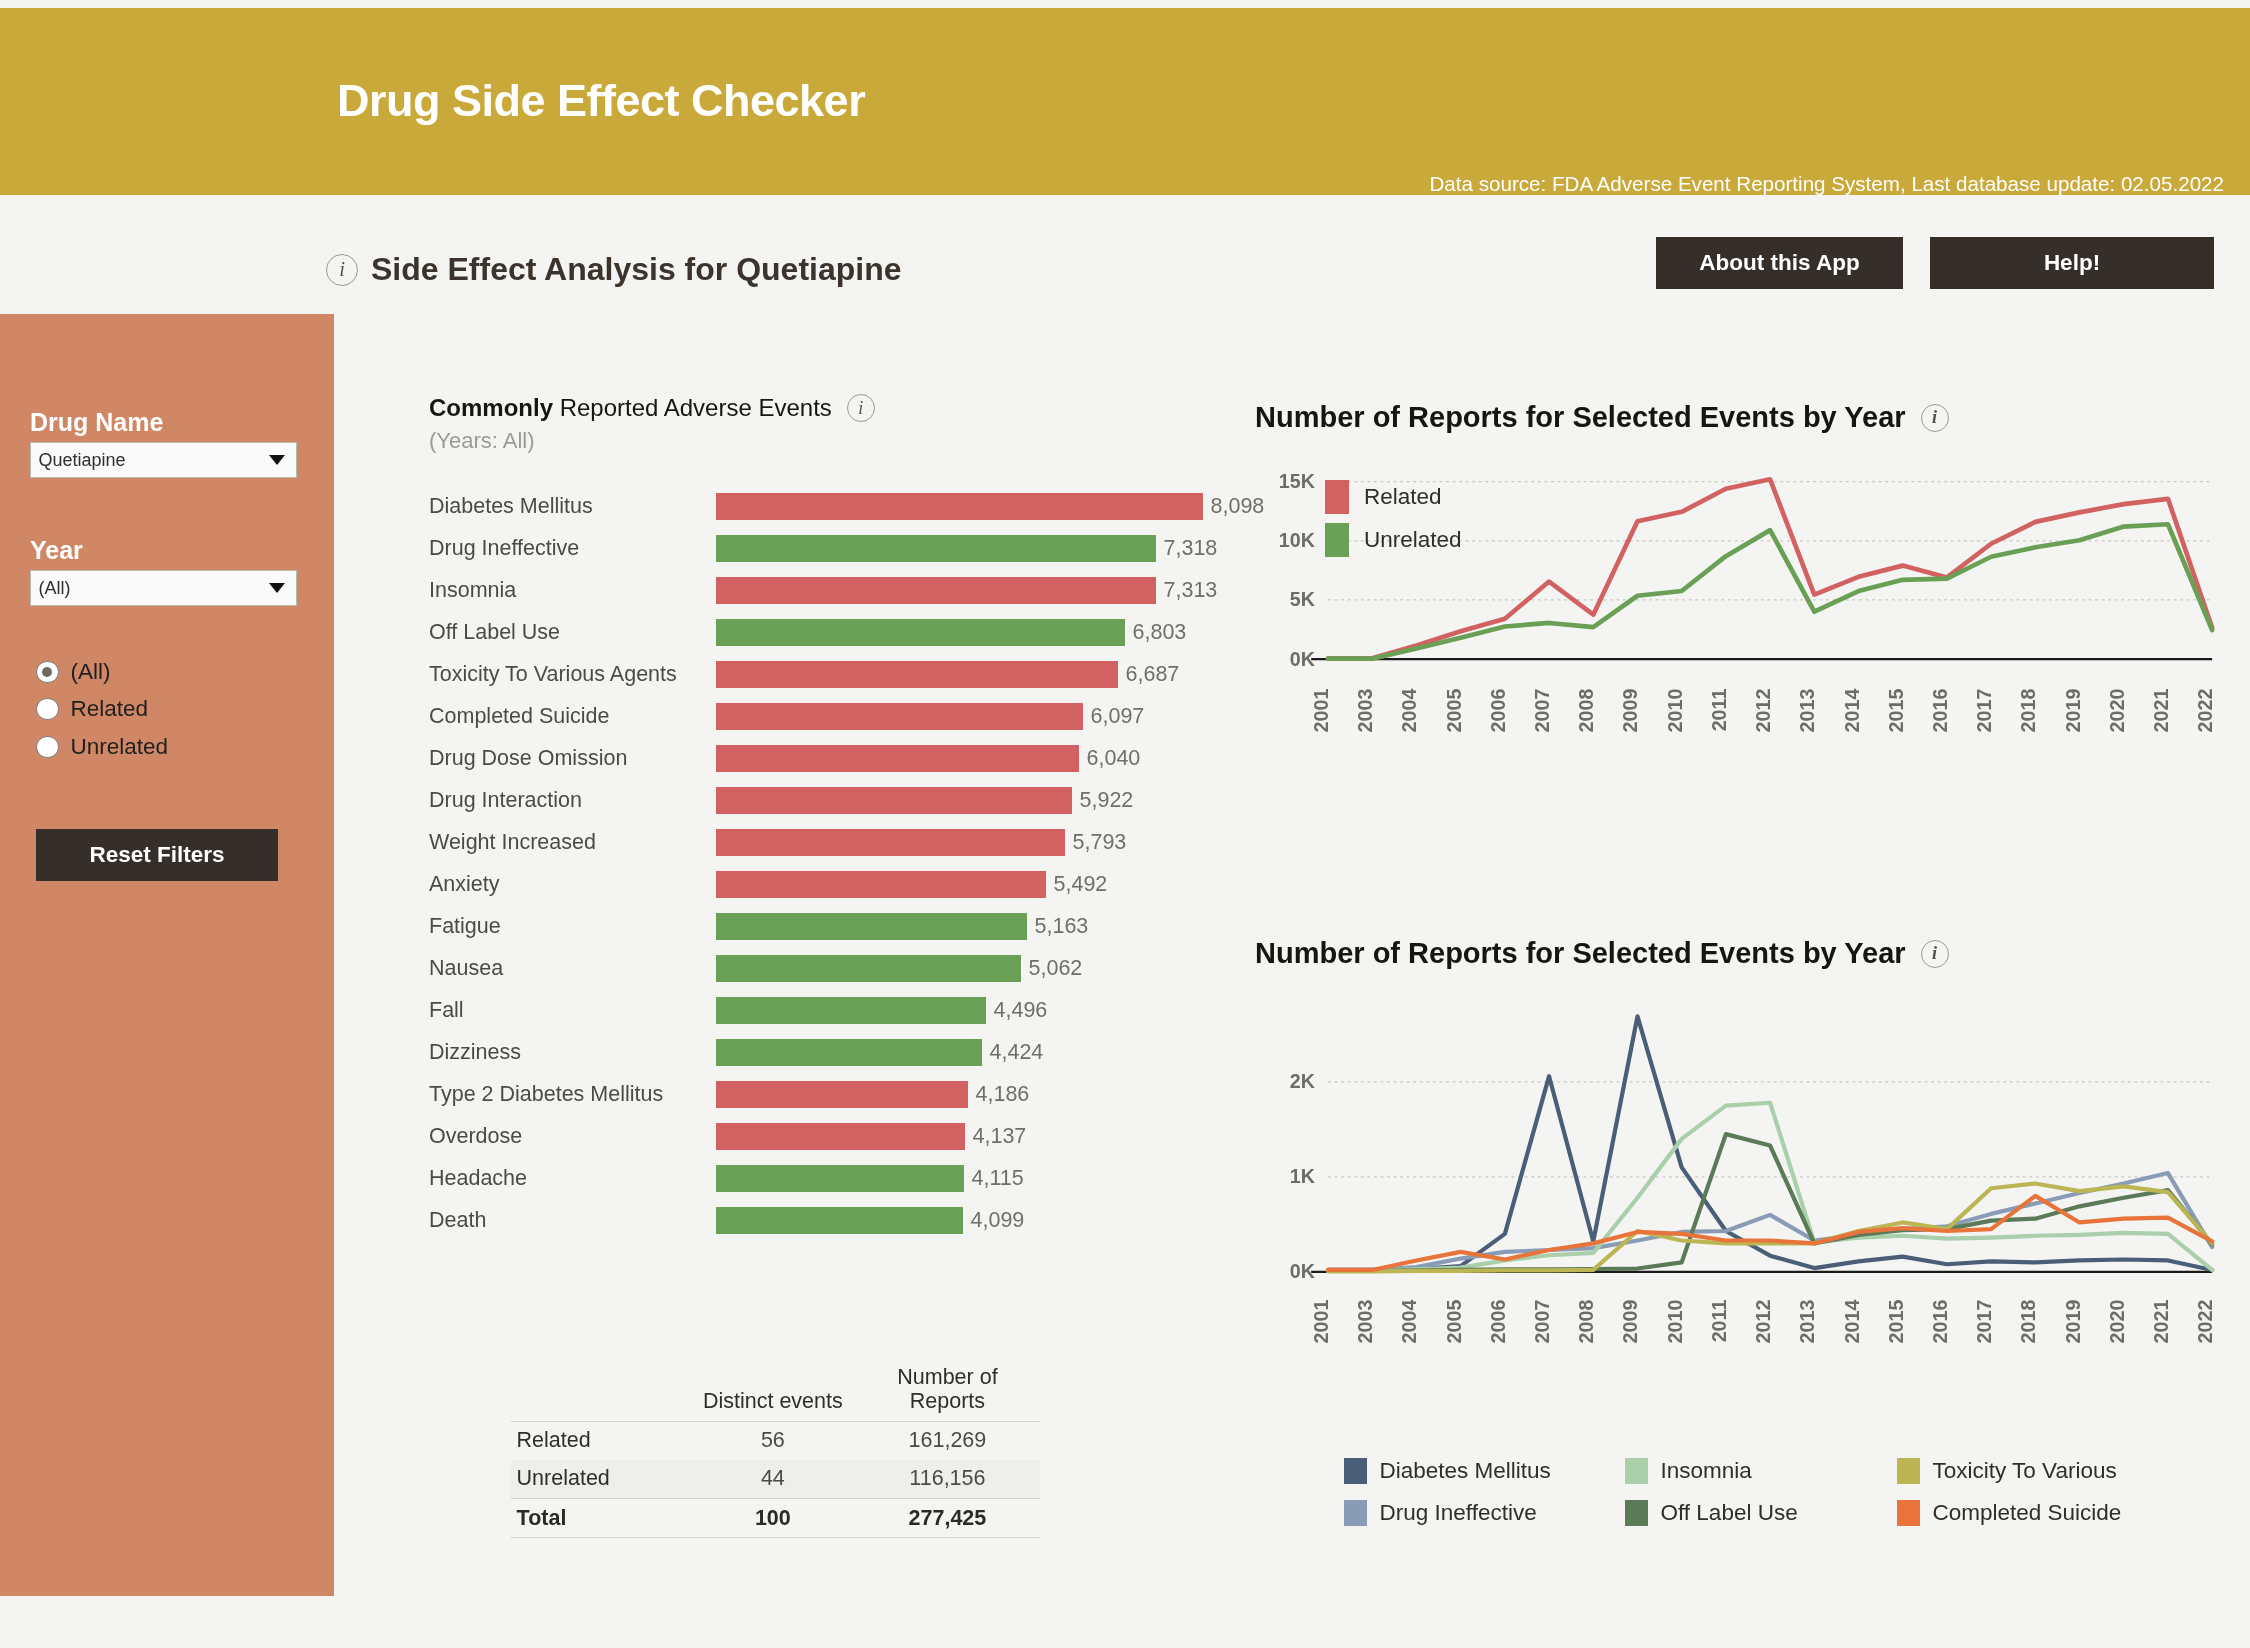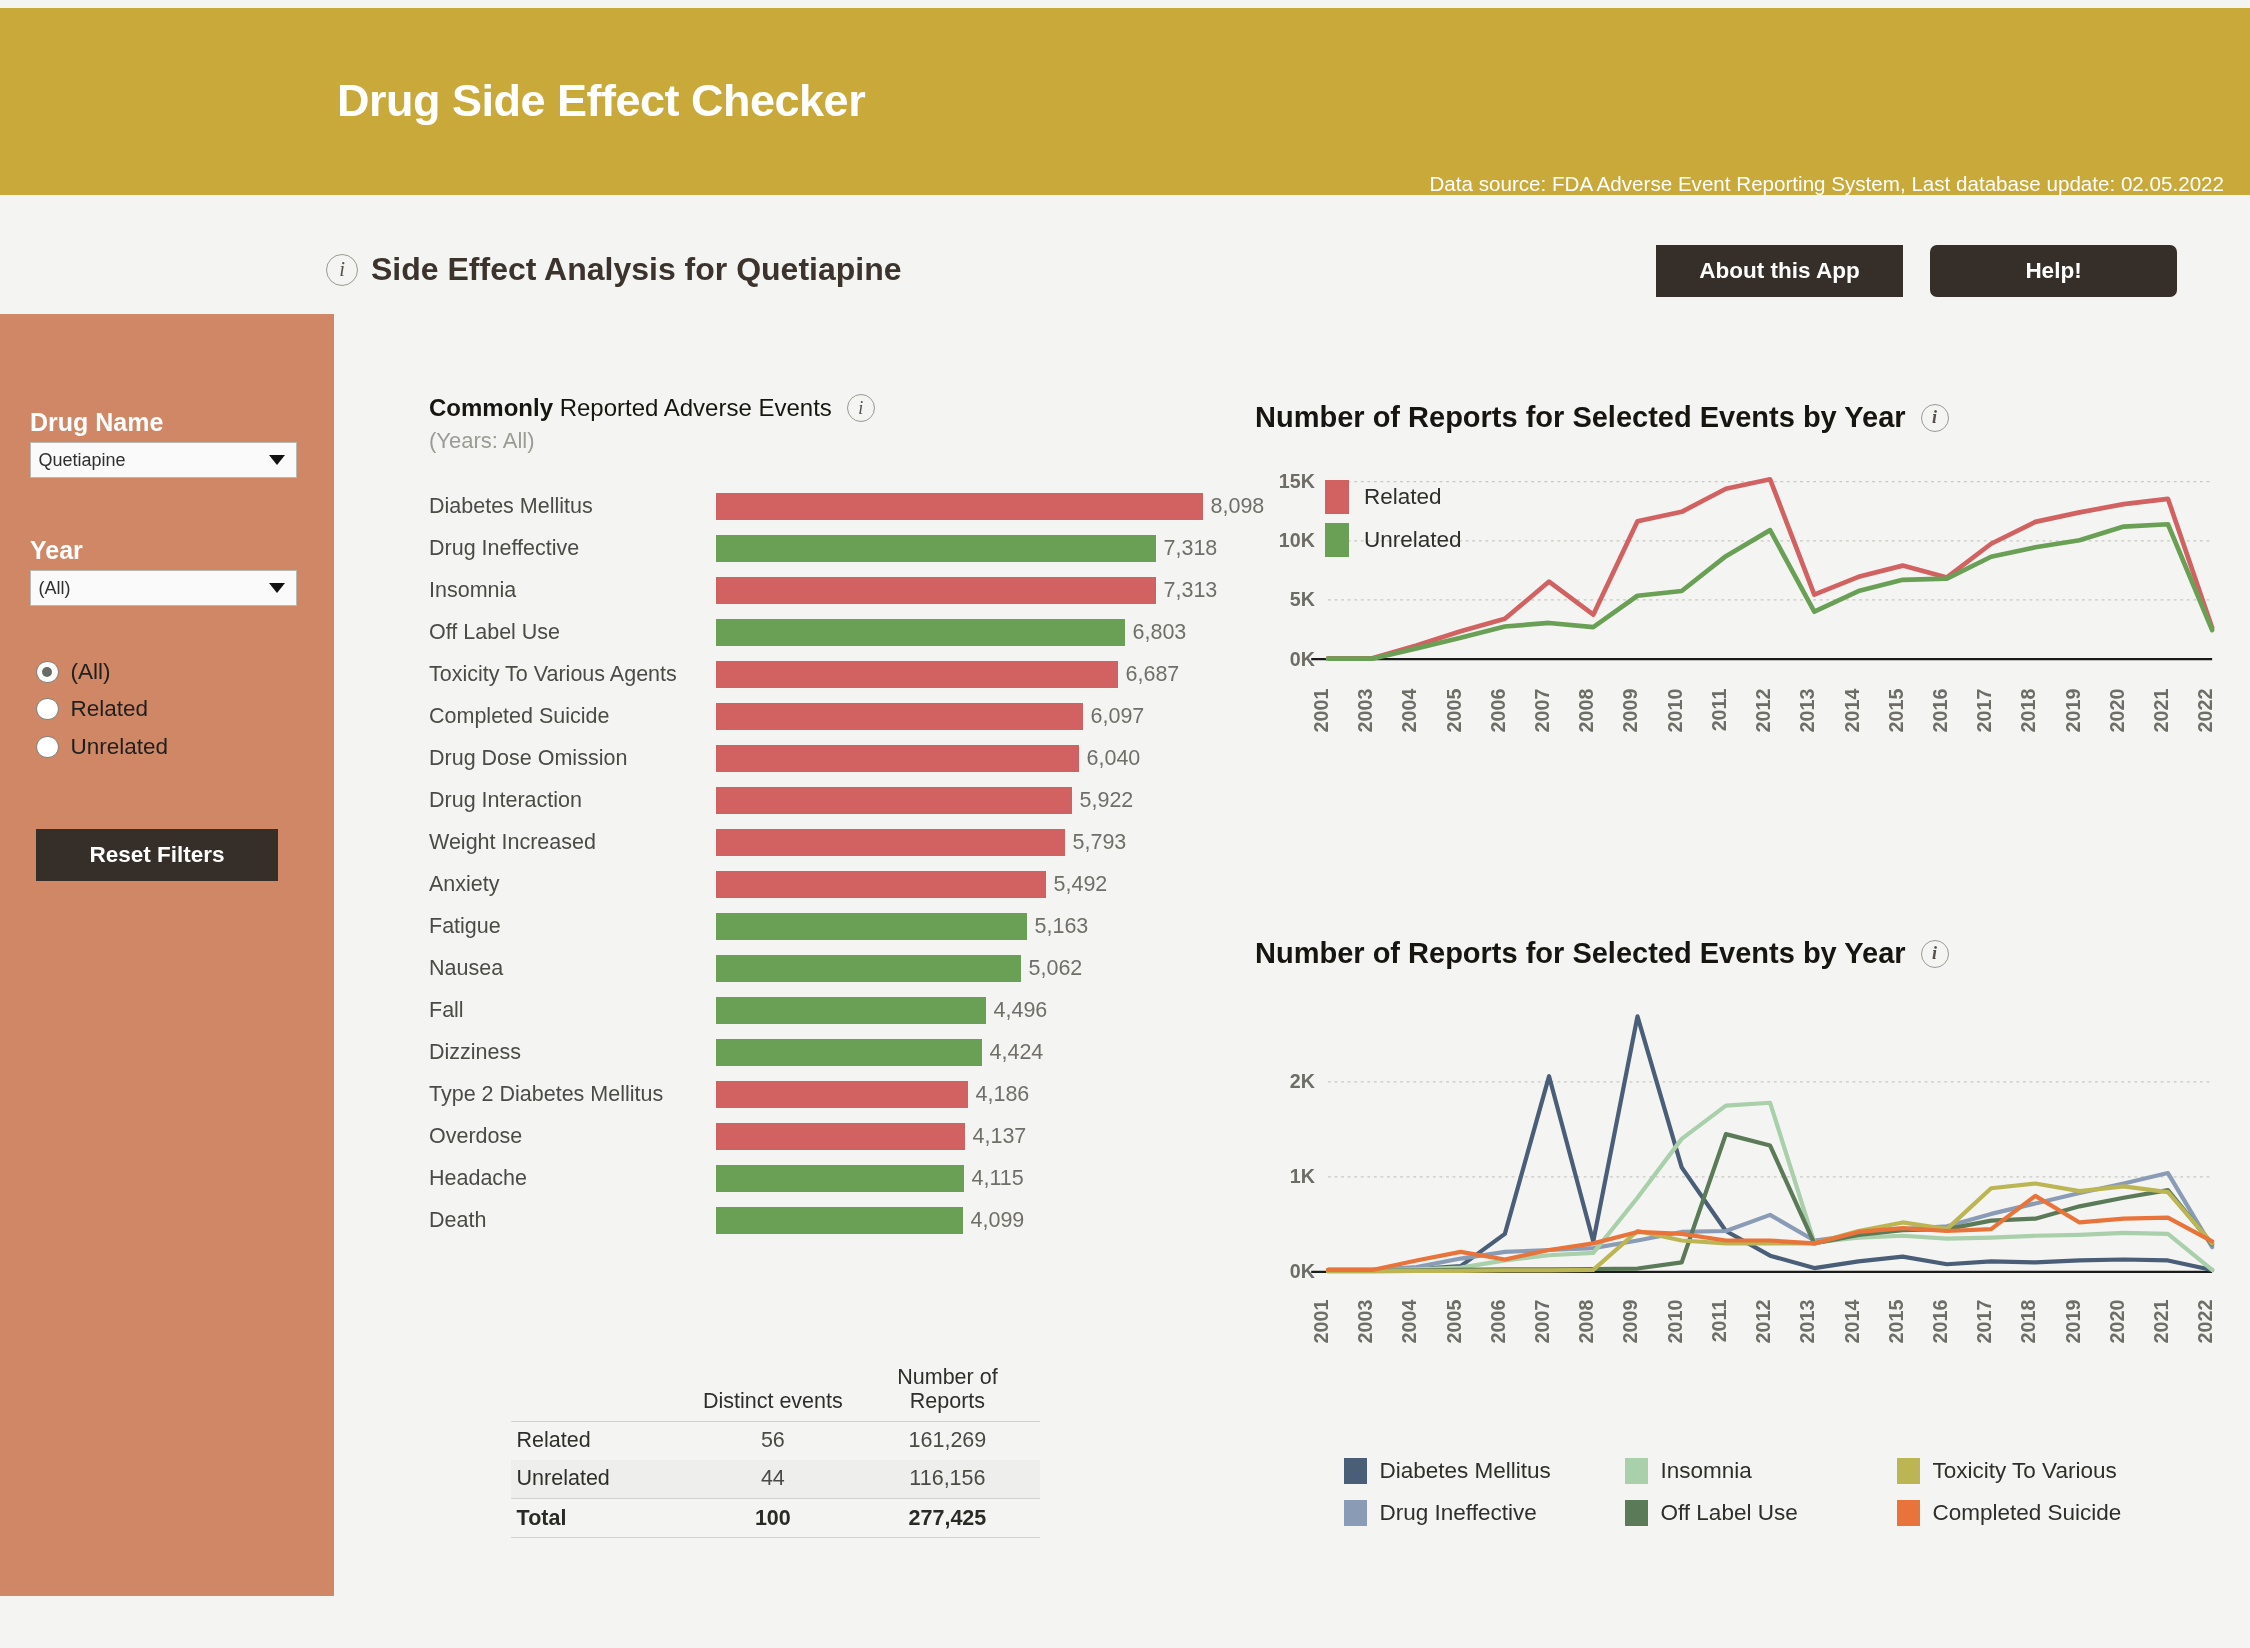--- a/index.html
+++ b/index.html
@@ -41,24 +41,24 @@
   .info-circle.lg { width: 32px; height: 32px; font-size: 20.6px; }
   .page-title-wrap {
     position: absolute; left: 326px; top: 251px;
     display: flex; align-items: center; gap: 13px;
   }
   .page-title { font-size: 32px; font-weight: bold; color: #3b332c; white-space: nowrap; }
   .btn-dark {
     position: absolute; top: 237px; height: 52px;
     background: #362e28; color: #fff; border: none;
     font-family: "Liberation Sans", sans-serif;
-    font-size: 22.5px; font-weight: bold; cursor: pointer; margin-top: 8px;
+    font-size: 22.5px; font-weight: bold; cursor: pointer;
   }
   #about-btn { left: 1656px; width: 247px; }
-  #help-btn  { left: 1930px; width: 247px; border-radius: 7px; }
+  #help-btn  { left: 1930px; width: 284px; }
 
   
   .sidebar {
     position: absolute; left: 0; top: 314px; width: 334px; height: 1282px;
     background: #d08765;
   }
   .sb-label { position: absolute; left: 30px; color: #fff; font-size: 25px; font-weight: bold; }
   #lbl-drug { top: 408px; }
   #lbl-year { top: 536px; }
   .sb-select {

